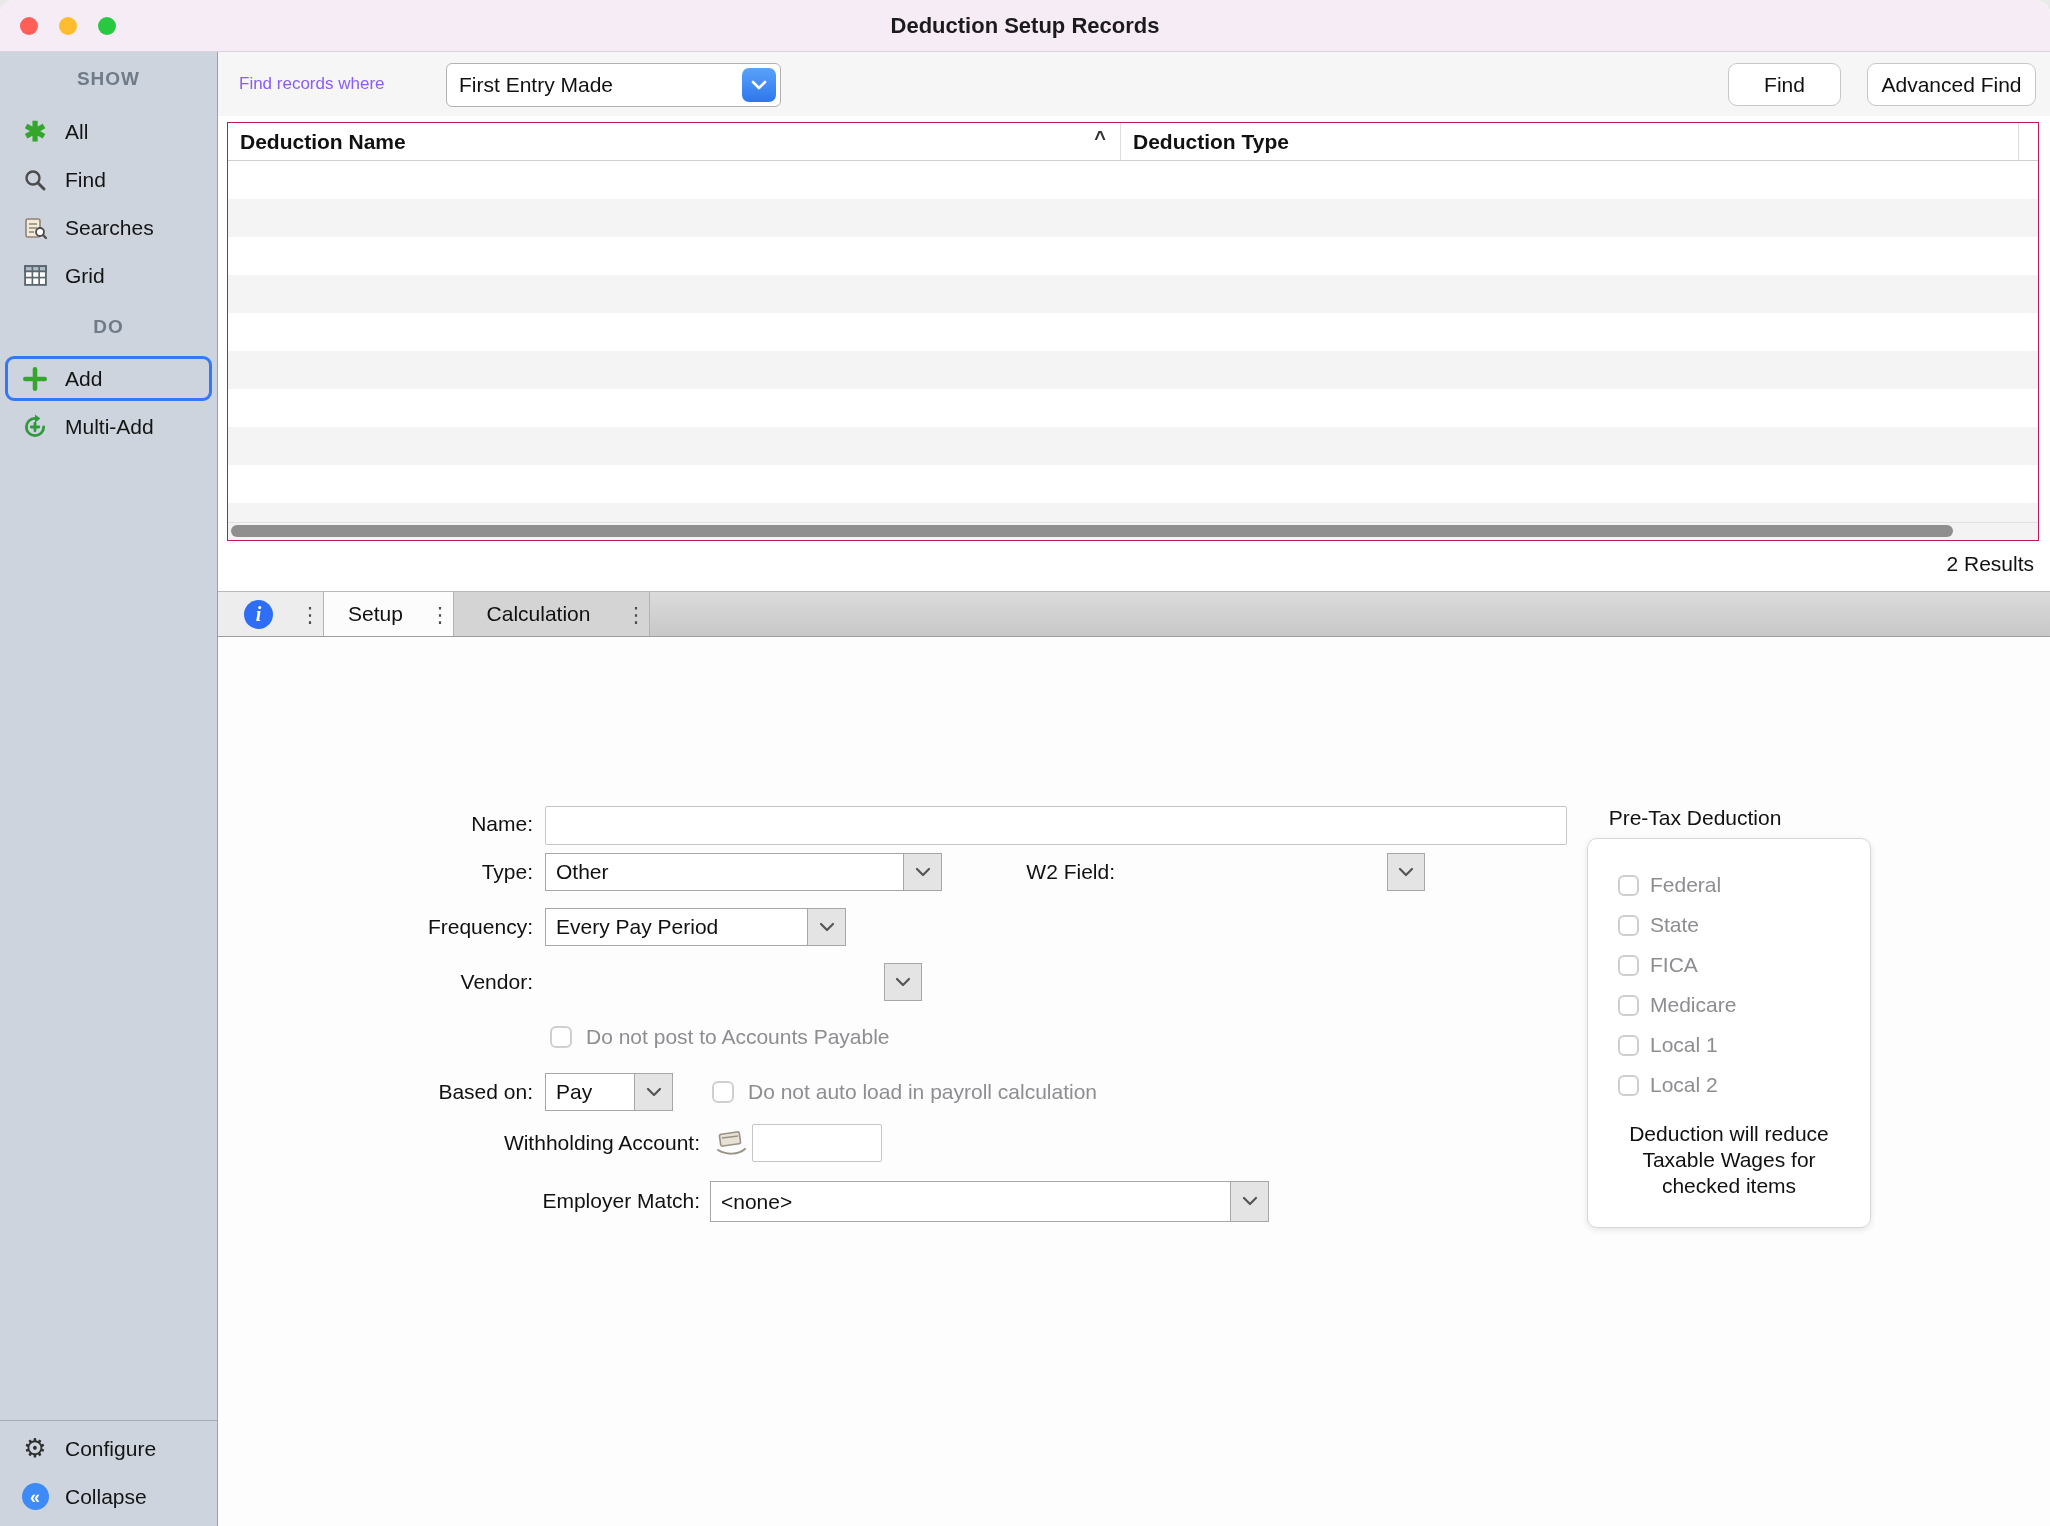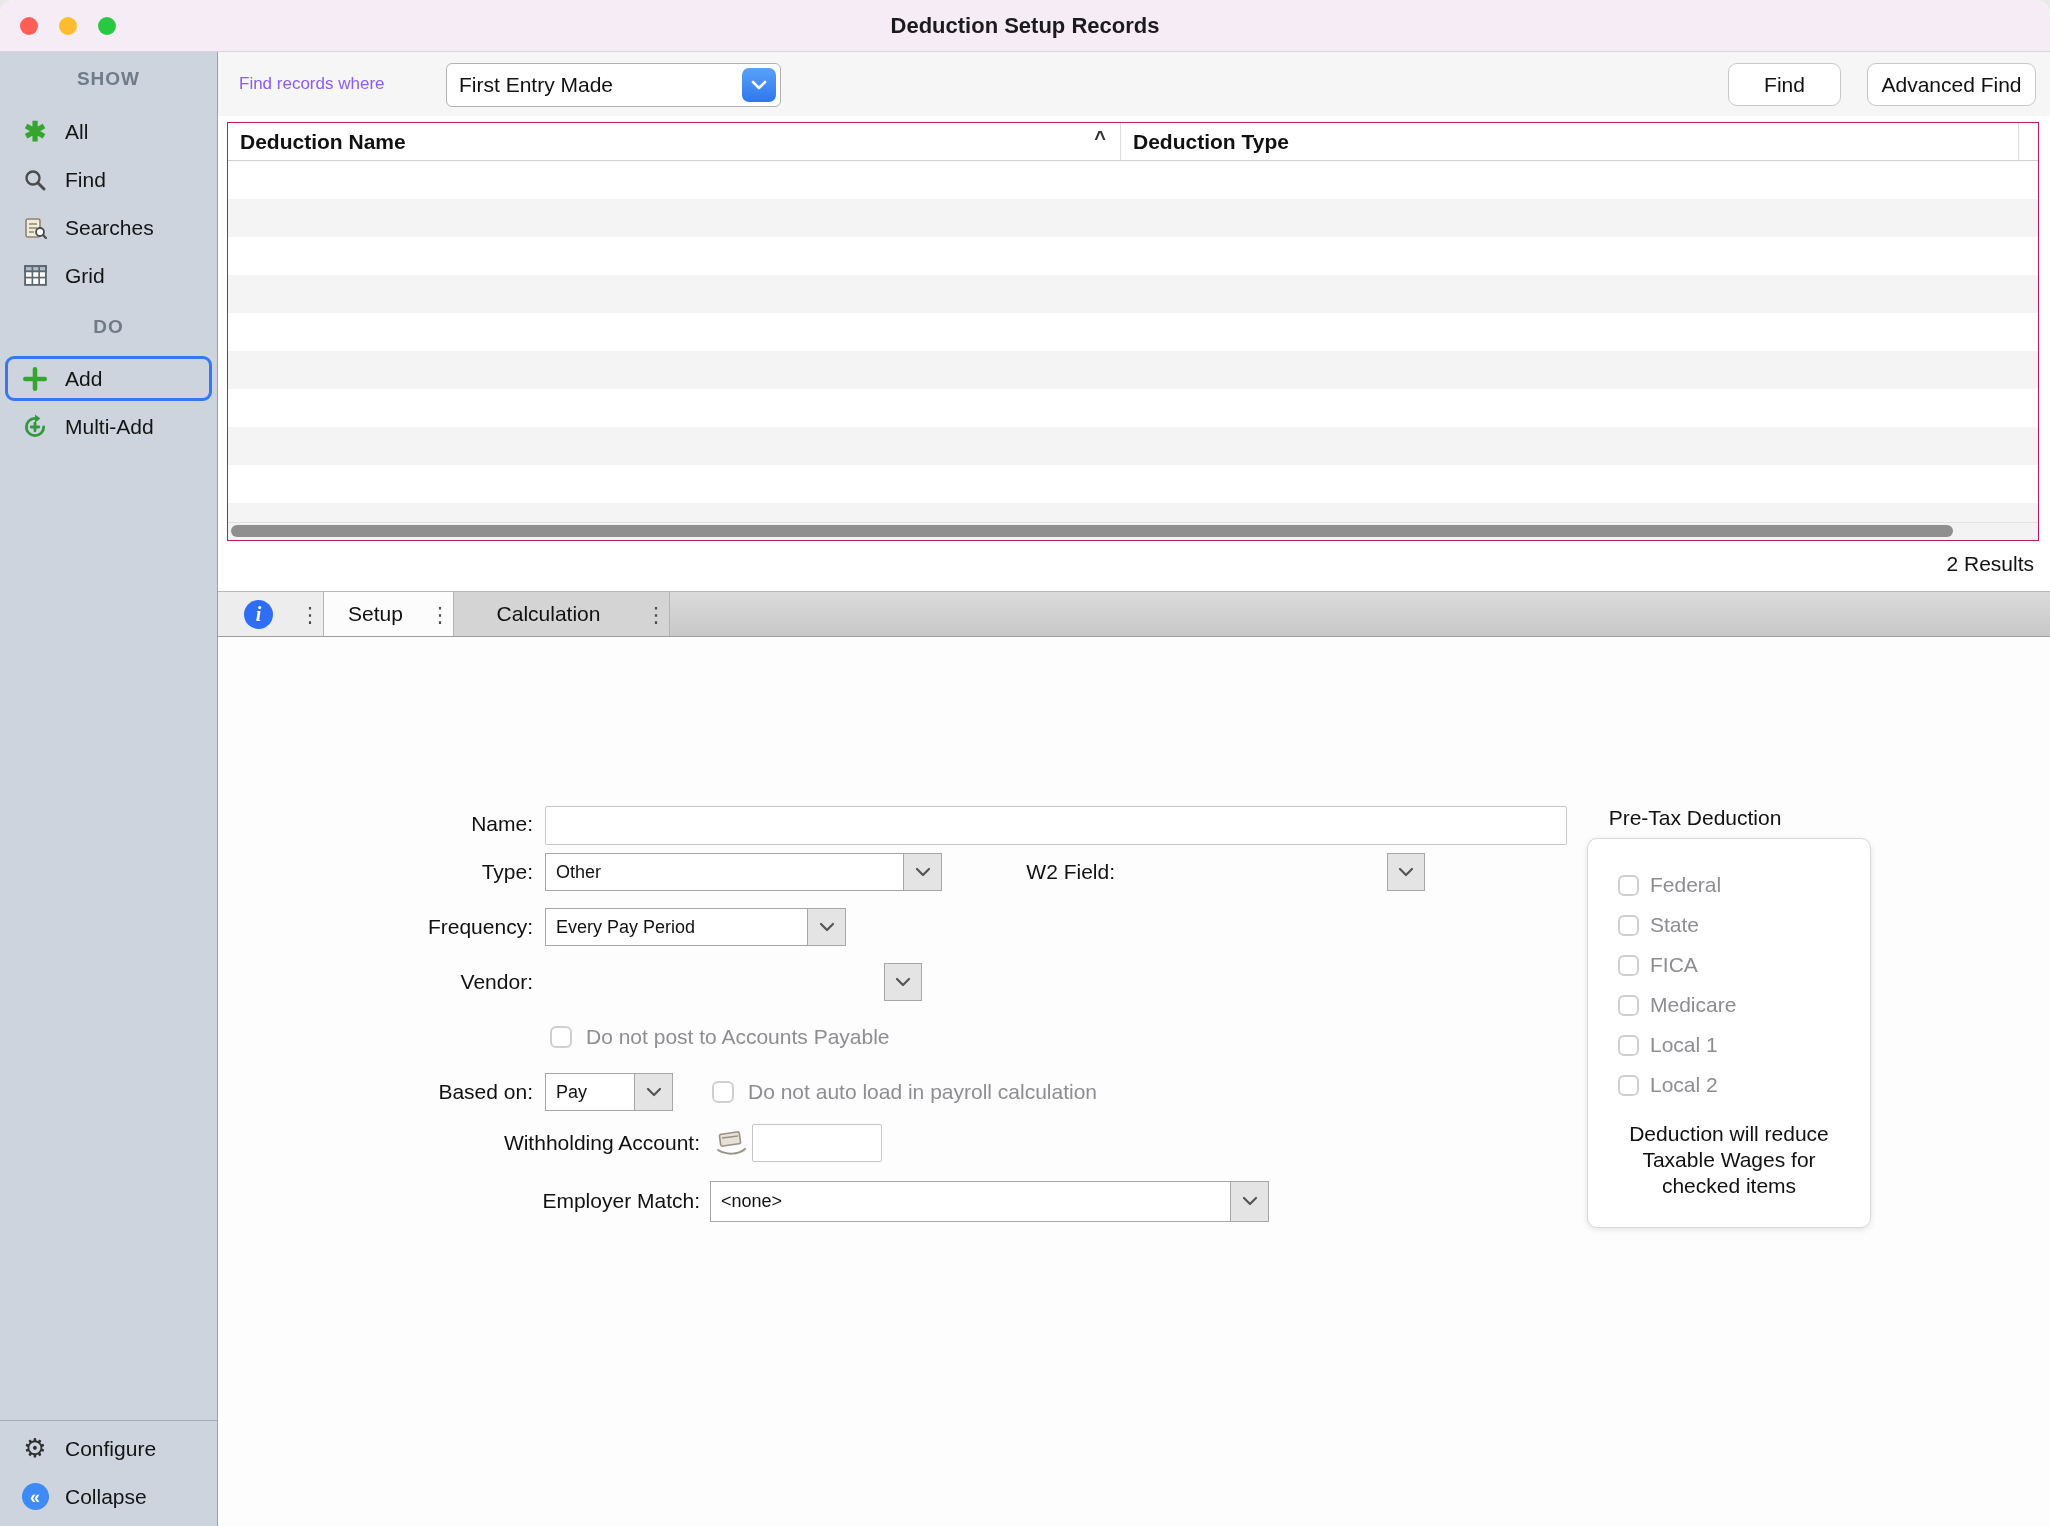--- a/index.html
+++ b/index.html
@@ -51,30 +51,30 @@
   .hthumb{position:absolute;left:3px;top:2px;width:1722px;height:12px;border-radius:6px;background:#8f8f8f;}
   .results{position:absolute;top:552px;right:16px;font-size:21px;color:#111;}
 
   
   .tabbar{position:absolute;left:218px;top:591px;right:0;height:46px;border-top:1px solid #b8b8b8;border-bottom:1px solid #9e9e9e;display:flex;background:linear-gradient(#dbdbdb,#c8c8c8);box-sizing:border-box;}
   .tseg{display:flex;align-items:center;height:100%;border-right:1px solid #b3b3b3;box-sizing:border-box;}
   .tseg .tlabel{flex:1;text-align:center;font-size:21px;color:#111;}
   .handle{width:26px;text-align:center;color:#4c4c4c;font-size:21px;line-height:1;}
   .tseg.info{width:106px;background:#ededed;justify-content:space-between;padding-left:26px;}
   .tseg.setup{width:130px;background:#fcfcfc;}
-  .tseg.calc{width:216px;background:#d4d4d4;}
+  .tseg.calc{width:196px;background:#d4d4d4;}
   .info-icon{width:29px;height:29px;border-radius:50%;background:#2e6ef5;color:#fff;display:flex;align-items:center;justify-content:center;font-family:"Liberation Serif",serif;font-weight:bold;font-size:20px;font-style:italic;}
 
   
   .form-bg{position:absolute;left:218px;top:637px;right:0;bottom:0;background:#fdfdfd;}
   .flabel{position:absolute;font-size:21px;color:#111;text-align:right;height:26px;line-height:26px;white-space:nowrap;}
   .cbl{position:absolute;font-size:21px;color:#8d8d92;height:26px;line-height:26px;white-space:nowrap;}
   .tinput{position:absolute;background:#fff;border:1px solid #c5c5c5;border-radius:2px;box-sizing:border-box;font-size:21px;padding:0 10px;font-family:"Liberation Sans",sans-serif;color:#111;outline:none;}
   .combo{position:absolute;display:flex;align-items:stretch;background:#fff;border:1px solid #a7a7a7;box-sizing:border-box;}
-  .combo .val{flex:1;display:flex;align-items:center;padding:0 10px;font-size:18px;color:#111;white-space:nowrap;overflow:hidden;}
+  .combo .val{flex:1;display:flex;align-items:center;padding:0 10px;font-size:21px;color:#111;white-space:nowrap;overflow:hidden;}
   .combo .arr,.arrow-btn{background:#e4e4e4;display:flex;align-items:center;justify-content:center;}
   .combo .arr{width:37px;border-left:1px solid #a7a7a7;flex:none;}
   .arrow-btn{position:absolute;width:38px;height:38px;border:1px solid #a7a7a7;box-sizing:border-box;}
   .cb{position:absolute;width:22px;height:22px;border:2px solid #cfcfcf;border-radius:6px;background:#fff;box-sizing:border-box;}
 
   
   .pretax-title{position:absolute;left:1560px;top:806px;width:270px;text-align:center;font-size:21px;color:#111;}
   .pretax-box{position:absolute;left:1587px;top:838px;width:284px;height:390px;background:#fff;border:1px solid #d8d8d8;border-radius:10px;box-shadow:0 2px 6px rgba(0,0,0,0.10);box-sizing:border-box;padding-top:26px;}
   .pt-row{position:relative;height:40px;display:flex;align-items:center;padding-left:30px;gap:11px;}
   .pt-cb{width:21px;height:21px;border:2px solid #cfcfcf;border-radius:6px;background:#fff;box-sizing:border-box;flex:none;}

